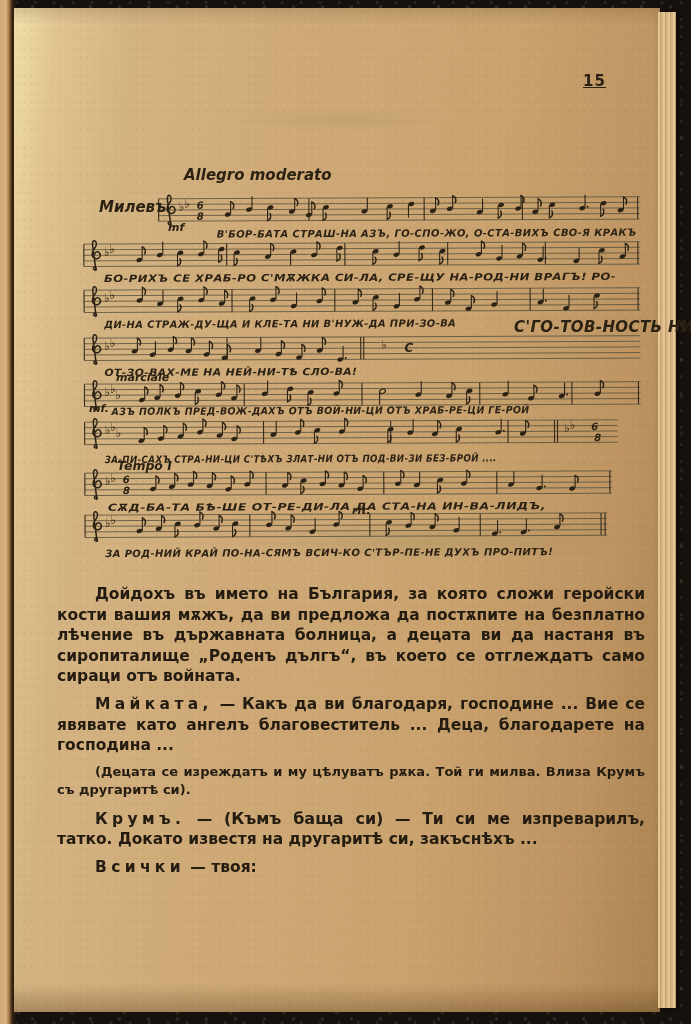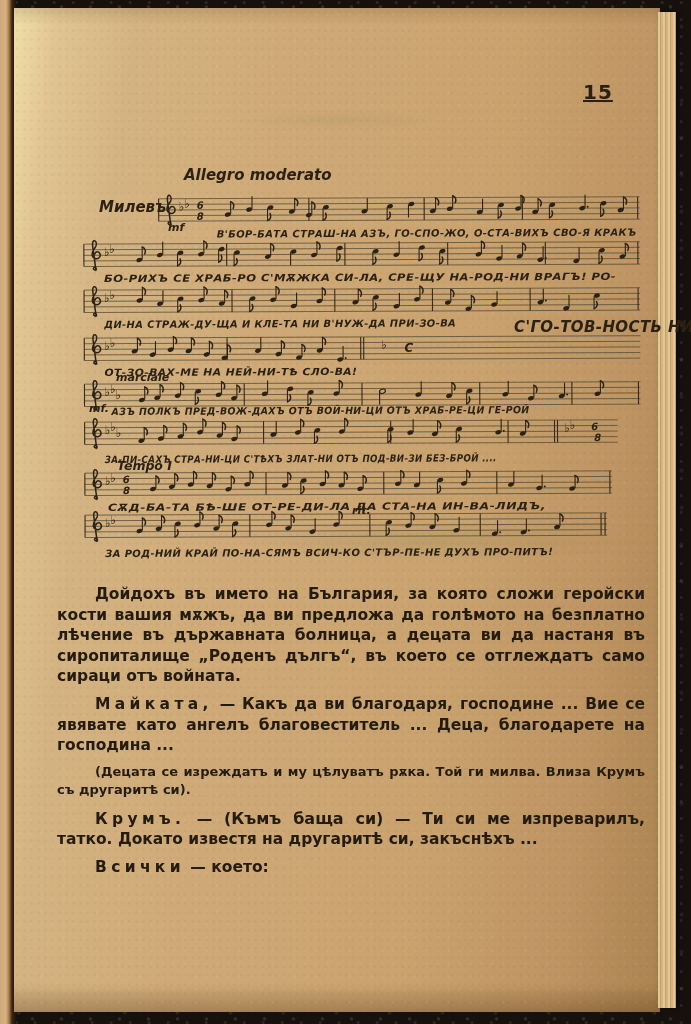--- a/index.html
+++ b/index.html
@@ -25,21 +25,21 @@
                      radial-gradient(rgba(255,240,200,.06) 1px, transparent 1.4px);
     background-size:7px 9px, 11px 13px;}
   .edge-right{position:absolute;left:658px;top:12px;width:18px;height:996px;
     background:repeating-linear-gradient(90deg,#e3c794 0 2px,#c2a06b 2px 3px,#d6b381 3px 5px);
     box-shadow:2px 0 4px rgba(0,0,0,.5);}
   .stain{position:absolute;pointer-events:none;border-radius:50%;}
   .stain-1{left:228px;top:522px;width:414px;height:40px;
     background:radial-gradient(ellipse at center, rgba(112,122,72,.16), transparent 70%);}
   .stain-2{left:226px;top:110px;width:216px;height:20px;
     background:radial-gradient(ellipse at center, rgba(112,122,72,.11), transparent 70%);}
-  .page-number{position:absolute;left:583px;top:80px;font-weight:700;font-size:20px;
+  .page-number{position:absolute;left:583px;top:72px;font-weight:700;font-size:15px;
     letter-spacing:1px;color:#2a2014;text-decoration:underline;}
   svg.music{position:absolute;left:0;top:0;pointer-events:none;transform:rotate(-0.25deg);}
   .sline{stroke:#55503d;stroke-width:0.9;opacity:.9;}
   .bline{stroke:#352a1c;stroke-width:1.1;}
   .ink{stroke:#2c2214;fill:none;stroke-width:1.5;stroke-linecap:round;}
   .nhead{fill:#2c2214;}
   .nopen{fill:none;stroke:#2c2214;stroke-width:1.2;}
   .stem{stroke:#2c2214;stroke-width:1.1;stroke-linecap:round;}
   .flat{font:700 12px "DejaVu Sans",sans-serif;fill:#2c2214;}
   .tsig{font:italic 700 10px "DejaVu Sans",sans-serif;fill:#2c2214;}
@@ -614,19 +614,19 @@
       <div class="ann ann-lg" style="left: 184px; top: 166px;">Allegro moderato</div>
       <div class="ann ann-sm" style="left: 168px; top: 221px;">mf</div>
       <div class="ann lyric-ann" style="left: 514px; top: 318px;">С'го-тов-ность ний се</div>
       <div class="ann ann-sm" style="left: 116px; top: 371px;">marciale</div>
       <div class="ann ann-sm" style="left: 89px; top: 402px;">mf.</div>
       <div class="ann ann-md" style="left: 117px; top: 458px;">Tempo I</div>
       <div class="ann ann-sm" style="left: 352px; top: 504px;">rit.</div>
     </div>
 
   <div class="prose" id="prose">
-      <p class="para"><span class="r-n">Дойдохъ въ името на България, за която сложи геройски кости вашия мѫжъ, да ви предложа да голѣмото на безплатно лѣчение въ държавната болница, а децата ви да настаня въ сиропиталище „Роденъ дългъ“, въ което се отглеждатъ само сираци отъ войната.</span></p>
+      <p class="para"><span class="r-n">Дойдохъ въ името на България, за която сложи геройски кости вашия мѫжъ, да ви предложа да постѫпите на безплатно лѣчение въ държавната болница, а децата ви да настаня въ сиропиталище „Роденъ дългъ“, въ което се отглеждатъ само сираци отъ войната.</span></p>
       <p class="para"><span class="r-sp">Майката,</span><span class="r-n"> — Какъ да ви благодаря, господине ... Вие се явявате като ангелъ благовеститель ... Деца, благодарете на господина ...</span></p>
       <p class="stage"><span class="r-n">(Децата се изреждатъ и му цѣлуватъ рѫка. Той ги милва. Влиза Крумъ съ другаритѣ си).</span></p>
       <p class="para"><span class="r-sp">Крумъ.</span><span class="r-n"> — </span><span class="r-small">(Къмъ баща си)</span><span class="r-n"> — Ти си ме изпреварилъ, татко. Докато известя на другаритѣ си, закъснѣхъ ...</span></p>
-      <p class="para"><span class="r-sp">Всички</span><span class="r-n"> — което:</span></p>
+      <p class="para"><span class="r-sp">Всички</span><span class="r-n"> — твоя:</span></p>
     </div>
 </div>
 
 </body></html>

